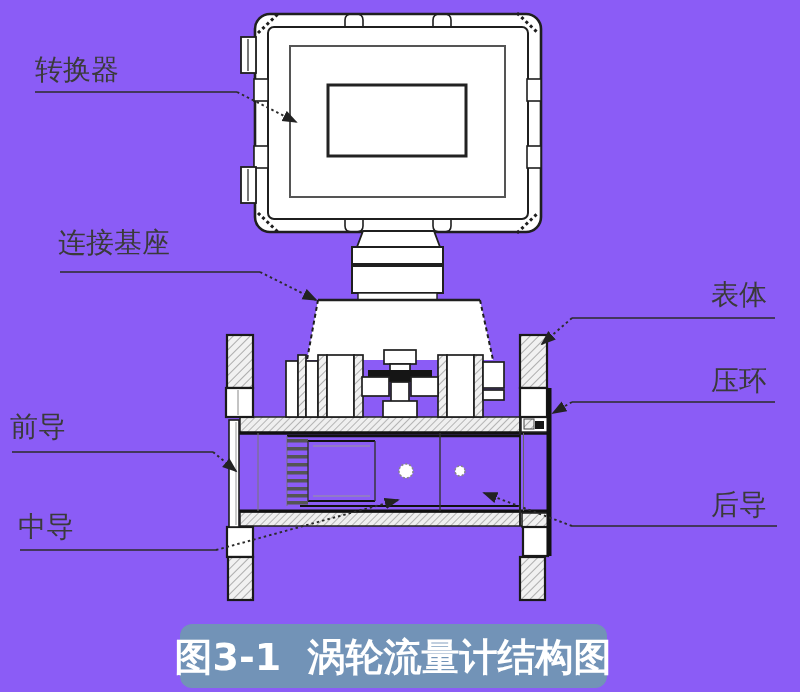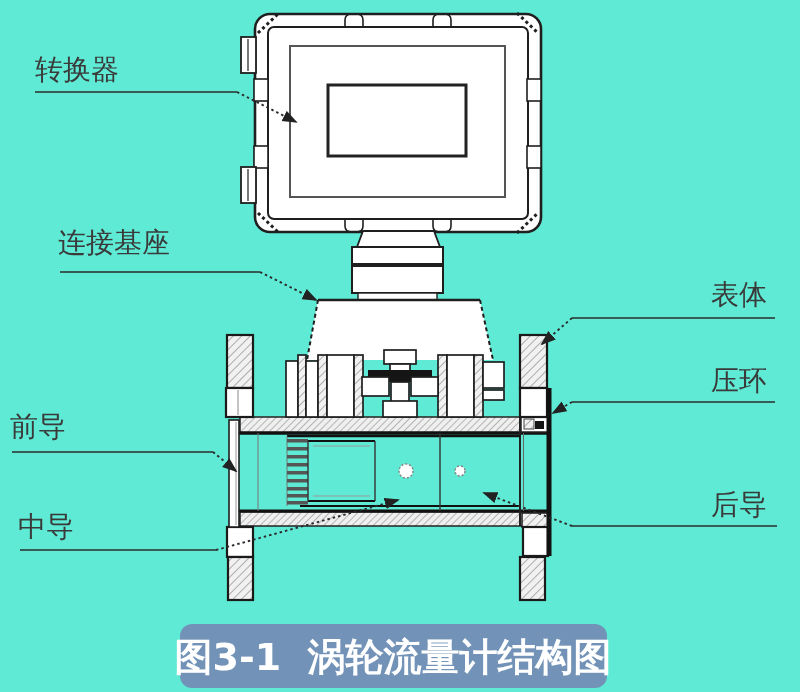--- a/index.html
+++ b/index.html
@@ -1,16 +1,16 @@
 <!DOCTYPE html>
 <html><head>
 <meta charset="utf-8">
 <style>
   html,body{margin:0;padding:0;background:#ffffff;}
-  .stage{position:relative;width:800px;height:692px;background:#5eead4;overflow:hidden;
+  .stage{position:relative;width:800px;height:692px;background:#8b5cf6;overflow:hidden;
          font-family:"DejaVu Sans","Liberation Sans",sans-serif;}
   svg{display:block;}
   .part-label{font-family:"DejaVu Sans","Liberation Sans",sans-serif;
               font-size:28px;font-weight:500;fill:#3a3a3a;}
   .caption-text{font-family:"DejaVu Sans","Liberation Sans",sans-serif;
                 font-size:38px;font-weight:bold;white-space:pre;}
   .outline{fill:#ffffff;stroke:#1f1f1f;stroke-width:2;}
   .thin{fill:none;stroke:#1f1f1f;stroke-width:1.6;}
   .leader{fill:none;stroke:#2b2b2b;stroke-width:1.7;}
   .leader-dot{fill:none;stroke:#2b2b2b;stroke-width:1.9;stroke-dasharray:2.5,3;}

